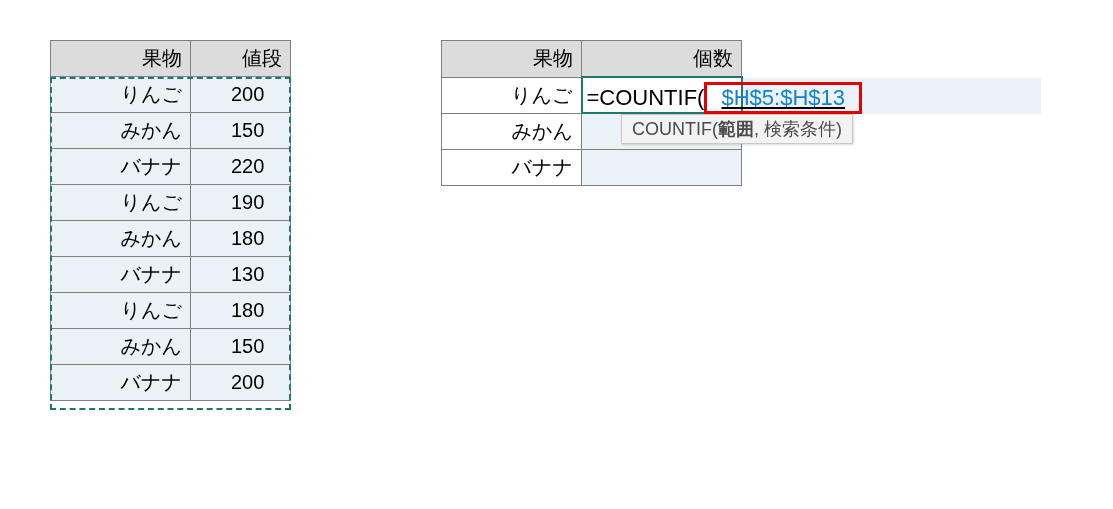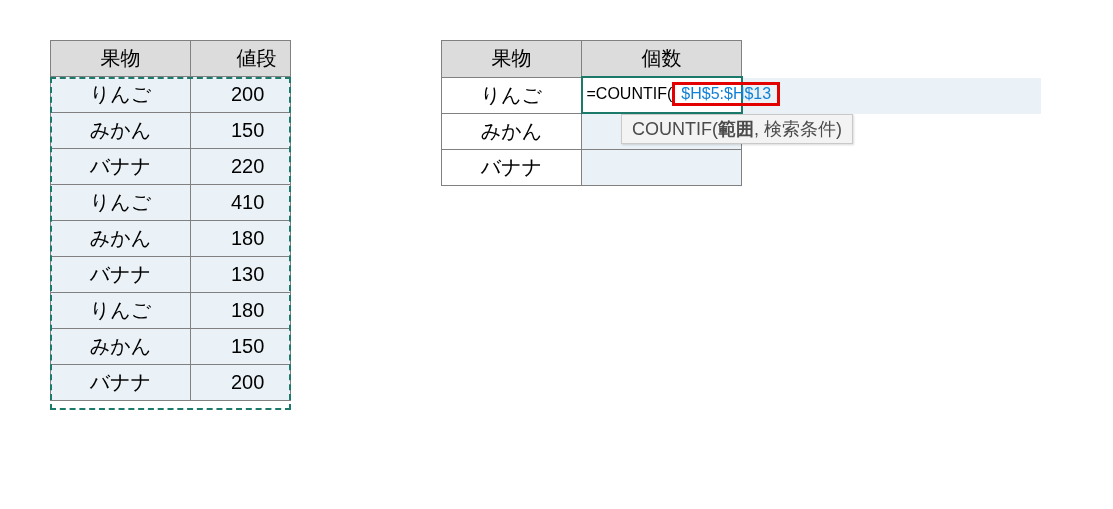--- a/index.html
+++ b/index.html
@@ -18,21 +18,21 @@
     align-items: flex-start;
   }
   .tbl {
     border-collapse: collapse;
   }
   .tbl th, .tbl td {
     border: 1px solid #808080;
     padding: 4px 8px;
     height: 36px;
     font-weight: normal;
-    text-align: center;
+    text-align: right;
   }
   .tbl th {
     background: #dcdcdc;
   }
   .tbl .num { text-align: left; }
 
   .t1 th:nth-child(1), .t1 td:nth-child(1) { width: 140px; }
   .t1 th:nth-child(2), .t1 td:nth-child(2) { width: 100px; padding-left: 40px; }
 
   .t1 tbody td {
@@ -60,31 +60,32 @@
     padding: 0;
     border: 2px solid #1c7a6b;
     overflow: visible;
     background: #fff;
   }
   .formula-line {
     position: absolute;
     left: 4px;
     top: 4px;
     white-space: nowrap;
-    font-size: 16px;
+    font-size: 22px;
     display: flex;
     align-items: center;
   }
   .formula-line .ref {
     color: #1181d6;
   }
   .redbox {
     border: 3px solid #e30000;
-    padding: 0 6px;
+    padding: 0 14px;
     display: inline-block;
+    text-decoration: underline;
   }
   .spill {
     position: absolute;
     left: 158px; 
     top: 0;
     height: 36px;
     width: 300px;
     background: #eaf2f7;
     z-index: -1;
   }
@@ -123,21 +124,21 @@
         <tr>
             <td>みかん</td>
             <td class="num">150</td>
           </tr>
         <tr>
             <td>バナナ</td>
             <td class="num">220</td>
           </tr>
         <tr>
             <td>りんご</td>
-            <td class="num">410</td>
+            <td class="num">190</td>
           </tr>
         <tr>
             <td>みかん</td>
             <td class="num">180</td>
           </tr>
         <tr>
             <td>バナナ</td>
             <td class="num">130</td>
           </tr>
         <tr>

